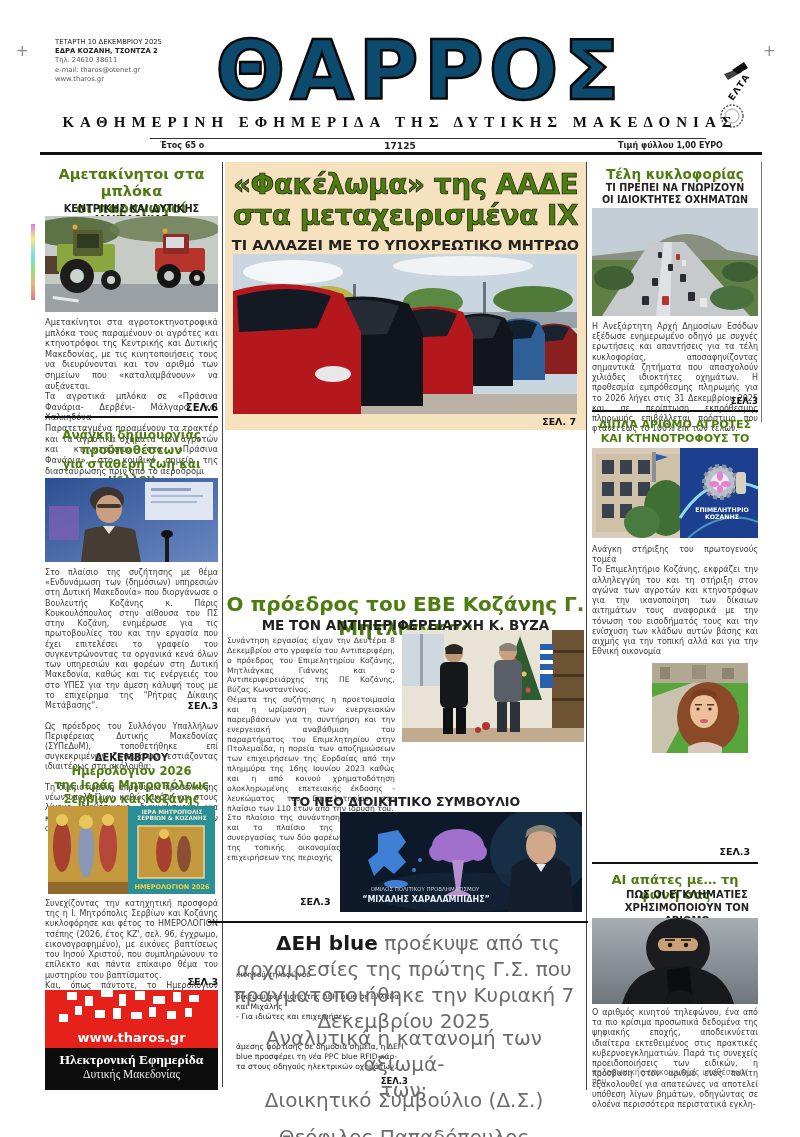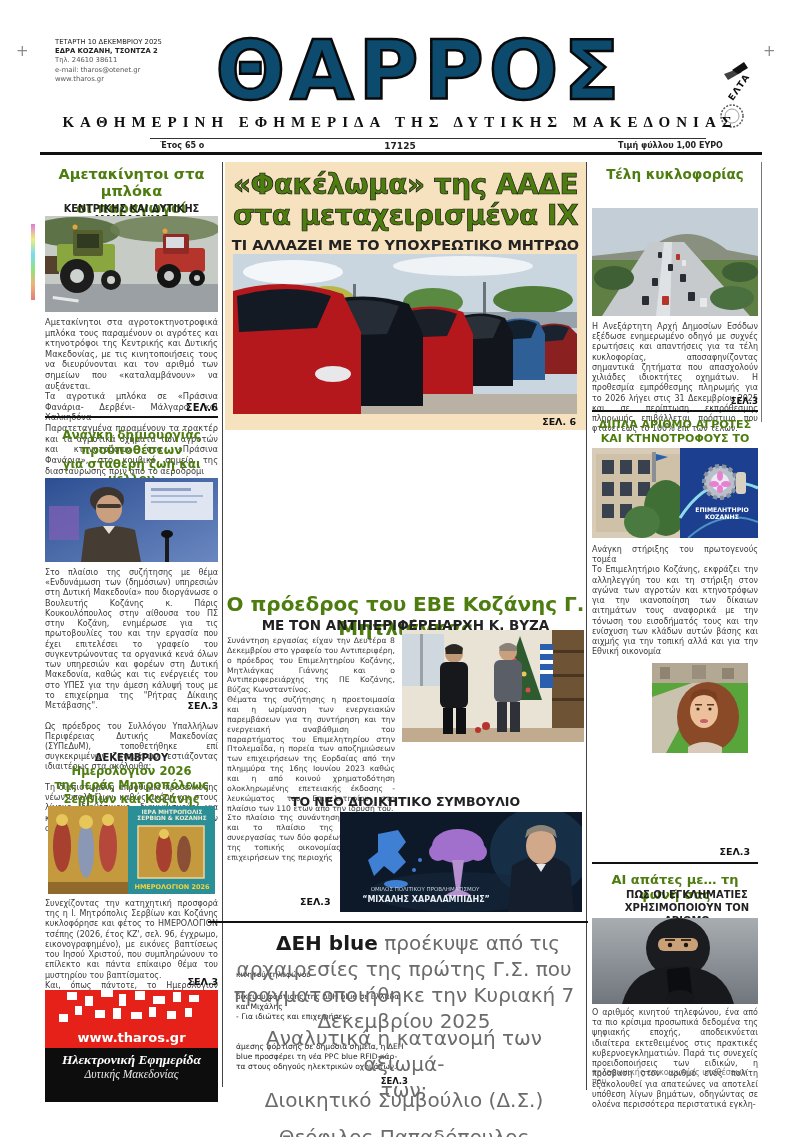--- a/index.html
+++ b/index.html
@@ -186,21 +186,21 @@
         <rect x="68" y="18" width="8" height="11"></rect>
           <rect x="86" y="22" width="11" height="7"></rect>
         <rect x="104" y="17" width="7" height="10"></rect>
           <rect x="122" y="21" width="9" height="8"></rect>
         <rect x="140" y="18" width="7" height="9"></rect>
           <rect x="14" y="24" width="9" height="8"></rect>
       </g>
     </svg>
     <div class="abs ctr" style="left:0;top:40px;width:173px;font-size:13px;font-weight:bold;color:#fff;">www.tharos.gr</div>
   </div>
-  <div class="abs ctr" style="left:45px;top:1048px;width:173px;height:54px;background:#0d0d0d;font-style:italic;">
+  <div class="abs ctr" style="left:45px;top:1048px;width:173px;height:42px;background:#0d0d0d;">
     <div style="font-family:'Liberation Serif',serif;font-size:13.5px;font-weight:bold;color:#fff;padding-top:4px;">Ηλεκτρονική Εφημερίδα</div>
     <div style="font-family:'Liberation Serif',serif;font-size:11.5px;color:#e8e8e8;">Δυτικής Μακεδονίας</div>
   </div>
 
   <div class="abs" style="left:225px;top:162px;width:361px;height:268px;background:#f7e2c0;">
     <div class="ctr title heavy pre" style="margin-top:8px;font-size:28px;line-height:1.1;letter-spacing:-0.5px;">«Φακέλωμα» της ΑΑΔΕ
 στα μεταχειρισμένα ΙΧ</div>
     <div class="ctr kicker" style="margin-top:5px;font-size:14.5px;">ΤΙ ΑΛΛΑΖΕΙ ΜΕ ΤΟ ΥΠΟΧΡΕΩΤΙΚΟ ΜΗΤΡΩΟ</div>
     <div class="abs" style="left:8px;top:92px;width:344px;height:160px;">
       <svg width="344" height="160" viewBox="0 0 344 160">
@@ -225,21 +225,21 @@
           <path d="M156 60 Q196 46 230 58 L240 80 L240 140 L146 140 Q138 96 156 60" fill="#b5181c"></path>
           <path d="M166 60 Q198 50 224 60 L214 82 L166 84 Z" fill="#1a1f28"></path>
           <path d="M74 52 Q128 34 176 50 L190 80 L190 152 L62 152 Q52 104 74 52" fill="#10141c"></path>
           <path d="M86 52 Q130 40 166 52 L154 80 L86 82 Z" fill="#262c36"></path>
           <path d="M-10 40 Q50 20 110 40 L128 78 L128 160 L-10 160 Z" fill="#b5181c"></path>
           <path d="M4 42 Q56 28 98 42 L84 74 L6 78 Z" fill="#141a24"></path>
           <ellipse cx="100" cy="120" rx="18" ry="8" fill="#e8e8ea"></ellipse>
         </g>
       </svg>
     </div>
-    <div class="abs pageref" style="right:10px;top:254px;">ΣΕΛ. 6</div>
+    <div class="abs pageref" style="right:10px;top:254px;">ΣΕΛ. 7</div>
   </div>
 
   <div class="abs ctr title" style="left:225px;top:592px;width:361px;font-size:20px;">Ο πρόεδρος του ΕΒΕ  Κοζάνης  Γ. Μητλιάγκας</div>
   <div class="abs ctr kicker" style="left:225px;top:617px;width:361px;font-size:13.5px;">ΜΕ ΤΟΝ  ΑΝΤΙΠΕΡΙΦΕΡΕΙΑΡΧΗ Κ. ΒΥΖΑ</div>
   <div class="abs body-txt pre" style="left:227px;top:636px;width:168px;font-size:7.7px;">Συνάντηση εργασίας είχαν την Δευτέρα 8 Δεκεμβρίου στο γραφείο του Αντιπεριφέρη, ο πρόεδρος του Επιμελητηρίου Κοζάνης, Μητλιάγκας Γιάννης και ο Αντιπεριφερειάρχης της ΠΕ Κοζάνης, Βύζας Κωνσταντίνος.
 Θέματα της συζήτησης η προετοιμασία και η ωρίμανση των ενεργειακών παρεμβάσεων για τη συντήρηση και την ενεργειακή αναβάθμιση του παραρτήματος του Επιμελητηρίου στην Πτολεμαΐδα, η πορεία των αποζημιώσεων των επιχειρήσεων της Εορδαίας από την πλημμύρα της 16ης Ιουνίου 2023 καθώς και η από κοινού χρηματοδότηση ολοκληρωμένης επετειακής έκδοσης - λευκώματος του Επιμελητηρίου στο πλαίσιο των 110 ετών από την ίδρυσή του.
 Στο πλαίσιο της συνάντησης συζητήθηκε και το πλαίσιο της γενικότερης συνεργασίας των δύο φορέων προς όφελος της τοπικής οικονομίας και των επιχειρήσεων της περιοχής</div>
 
   <div class="abs" style="left:402px;top:630px;width:182px;height:112px;">
     <svg width="182" height="112" viewBox="0 0 182 112">
@@ -314,20 +314,22 @@
       <span style="font-weight:bold;color:#1a1a1a;">ΔΕΗ blue</span><span>  προέκυψε από τις αρχαιρεσίες της πρώτης Γ.Σ. που πραγματοποιήθηκε την Κυριακή 7 Δεκεμβρίου 2025</span>
     </div>
     <div class="abs gray-big pre" style="left:0;top:95px;width:352px;">Αναλυτικά η κατανομή των αξιωμά-
 των:</div>
     <div class="abs pageref ctr" style="left:60px;top:146px;width:120px;font-size:8.5px;">ΣΕΛ.3</div>
     <div class="abs gray-big" style="left:0;top:157px;width:352px;">Διοικητικό Συμβούλιο (Δ.Σ.)</div>
     <div class="abs gray-big" style="left:0;top:194px;width:352px;">Θεόφιλος Παπαδόπουλος</div>
   </div>
 
   <div class="abs ctr title" style="left:592px;top:166px;width:166px;font-size:13.5px;">Τέλη κυκλοφορίας</div>
+  <div class="abs ctr kicker pre" style="left:592px;top:182px;width:166px;font-size:9.6px;line-height:1.3;">ΤΙ ΠΡΕΠΕΙ  ΝΑ ΓΝΩΡΙΖΟΥΝ
+ΟΙ ΙΔΙΟΚΤΗΤΕΣ ΟΧΗΜΑΤΩΝ</div>
 
   <div class="abs" style="left:592px;top:208px;width:166px;height:108px;">
     <svg width="166" height="108" viewBox="0 0 166 108">
       <rect width="166" height="108" fill="#c3ced6"></rect>
       <path d="M60 40 Q95 8 130 38 L166 44 L166 20 L0 20 L0 44 Z" fill="#c3ced6"></path>
       <path d="M55 42 Q95 10 135 42 L166 48 L166 60 L0 60 L0 48 Z" fill="#8a9080"></path>
       <rect y="52" width="166" height="56" fill="#5f7f45"></rect>
       <path d="M10 108 L58 34 L92 34 L158 108 Z" fill="#c6cacd"></path>
       <path d="M72 34 L80 34 L78 108 L64 108 Z" fill="#dfe2e4"></path>
       <g fill="#2a2e34">

